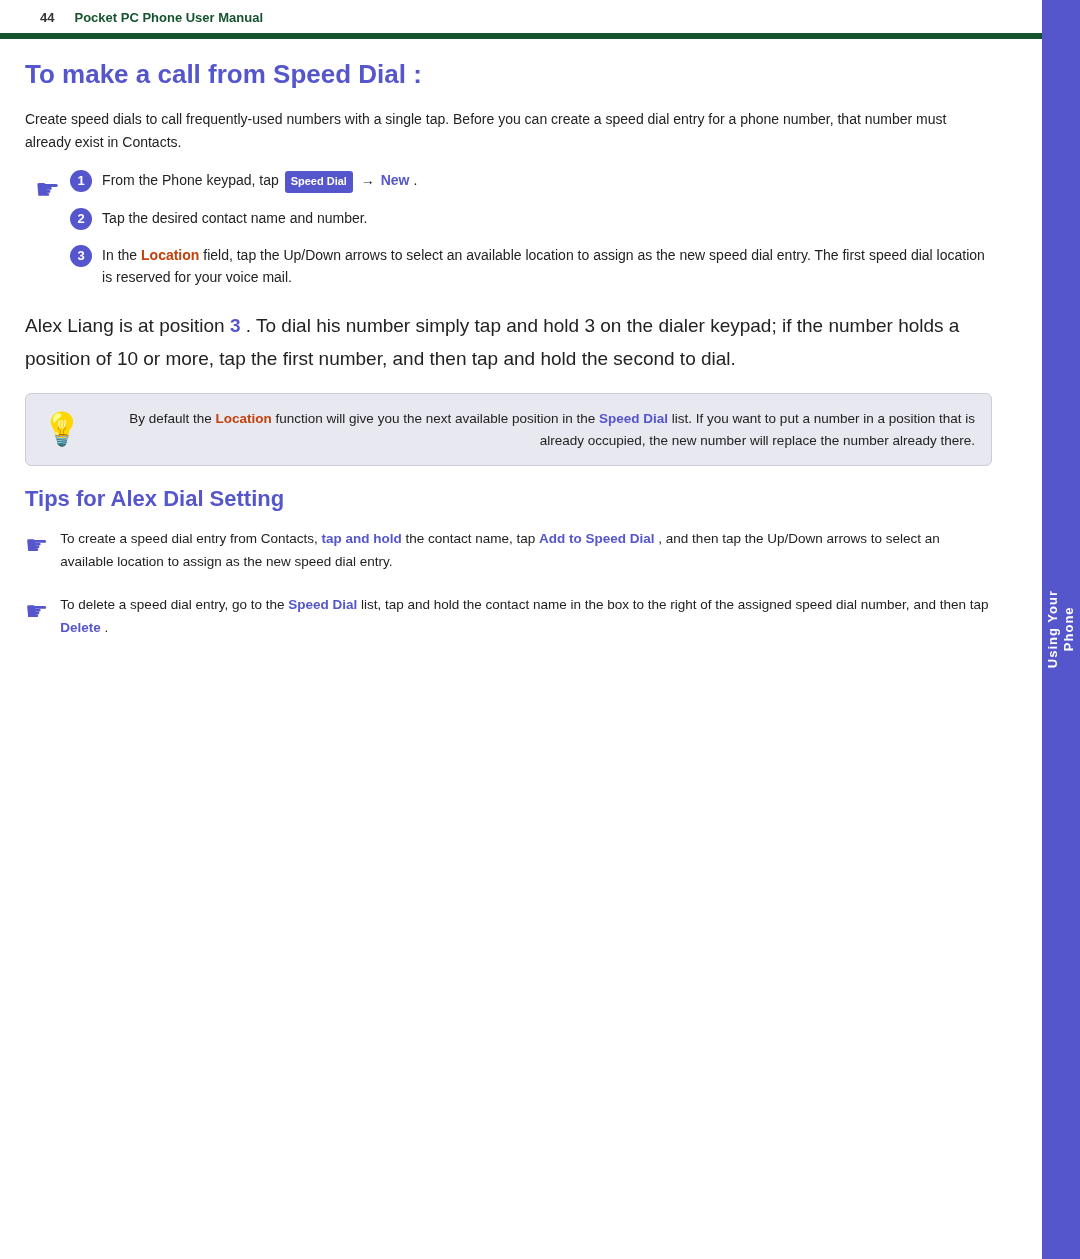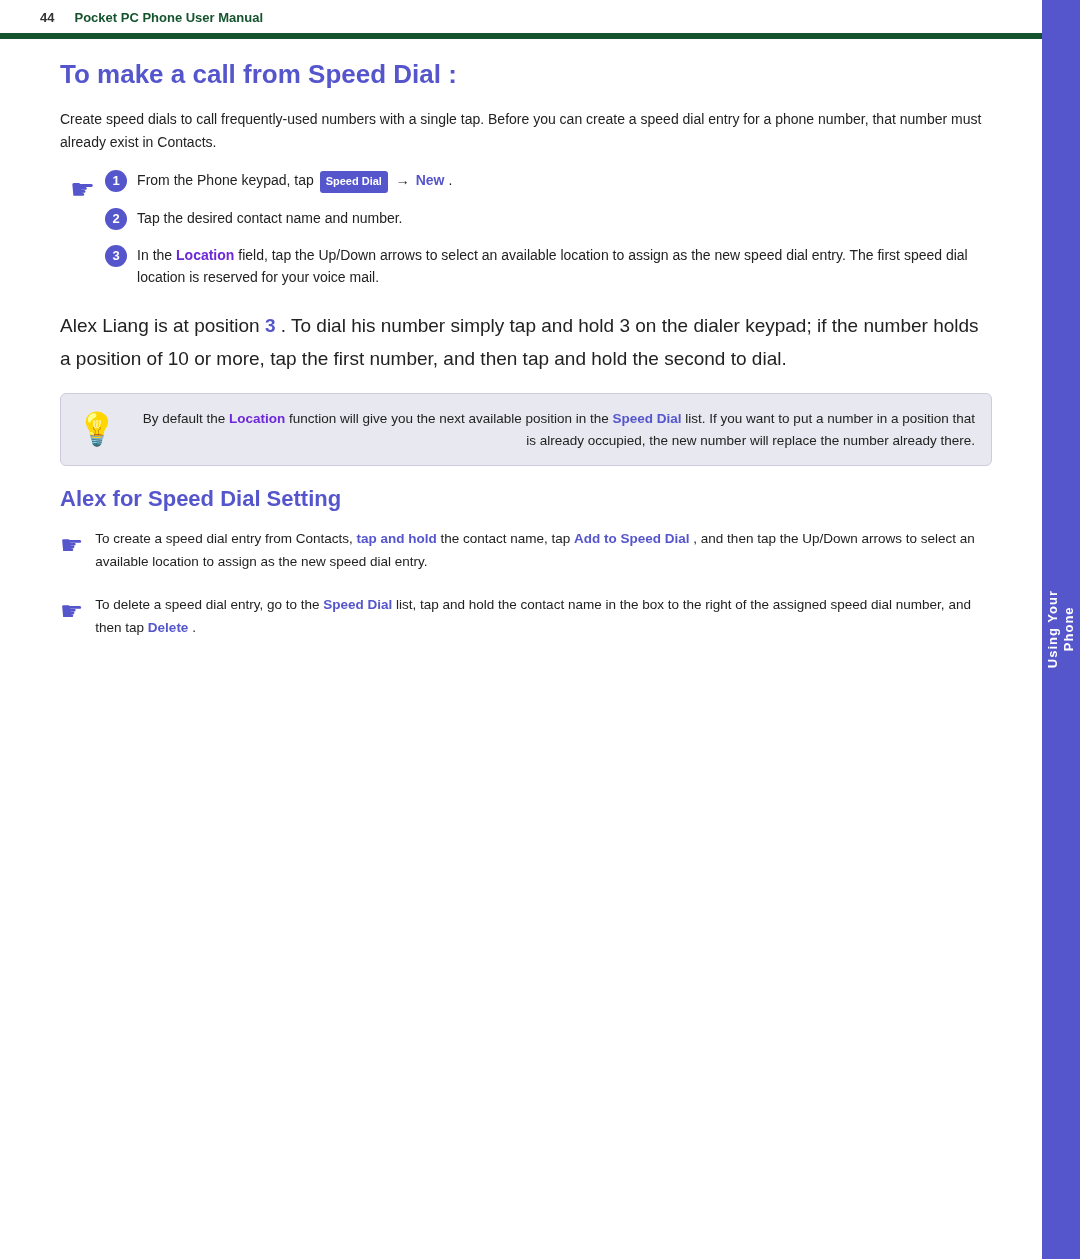--- a/index.html
+++ b/index.html
@@ -67,21 +67,21 @@
     }
 
     .page-title-header {
       font-size: 13px;
       font-weight: bold;
       color: #14532d;
     }
 
     
     .content-area {
-      padding: 20px 50px 20px 60px;
+      padding: 20px 50px 20px 25px;
     }
 
     
     .section-heading {
       font-size: 26px;
       font-weight: bold;
       color: #5555cc;
       margin-bottom: 18px;
       line-height: 1.2;
     }
@@ -159,21 +159,21 @@
       color: #222;
       margin: 0 2px;
     }
 
     .new-link {
       color: #5555cc;
       font-weight: bold;
     }
 
     .location-link {
-      color: #6d28d9;
+      color: #c2410c;
       font-weight: bold;
     }
 
     
     .info-box {
       display: flex;
       align-items: flex-start;
       background: #e8e8f0;
       border: 1px solid #ccccdd;
       border-radius: 6px;
@@ -336,21 +336,21 @@
         <div class="lightbulb-icon">💡</div>
         <div class="info-box-text">
           <span>By default the </span>
           <span class="location-link">Location</span>
           <span> function will give you the next available position in the </span>
           <span class="speed-dial-link">Speed Dial</span>
           <span> list. If you want to put a number in a position that is already occupied, the new number will replace the number already there.</span>
         </div>
       </div>
 
-      <h2 class="tips-heading">Alex for Speed Dial Setting</h2>
+      <h2 class="tips-heading">Tips for Alex Dial Setting</h2>
 
       <div class="tip-item">
         <div class="tip-hand-icon">☛</div>
         <div class="tip-text">
           <span>To create a speed dial entry from Contacts, </span>
           <span class="tap-hold-link">tap and hold</span>
           <span> the contact name, tap </span>
           <span class="add-speed-link">Add to Speed Dial</span>
           <span>, and then tap the Up/Down arrows to select an available location to assign as the new speed dial entry.</span>
         </div>

